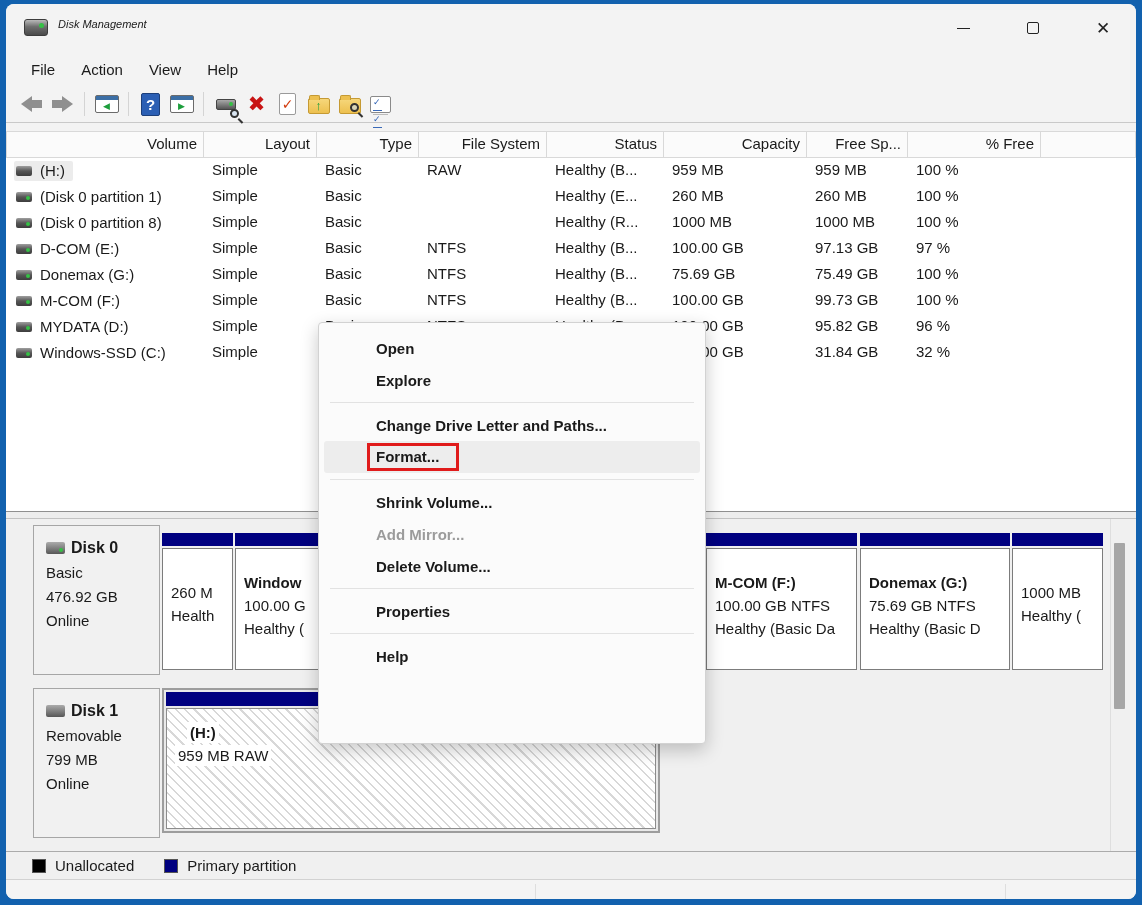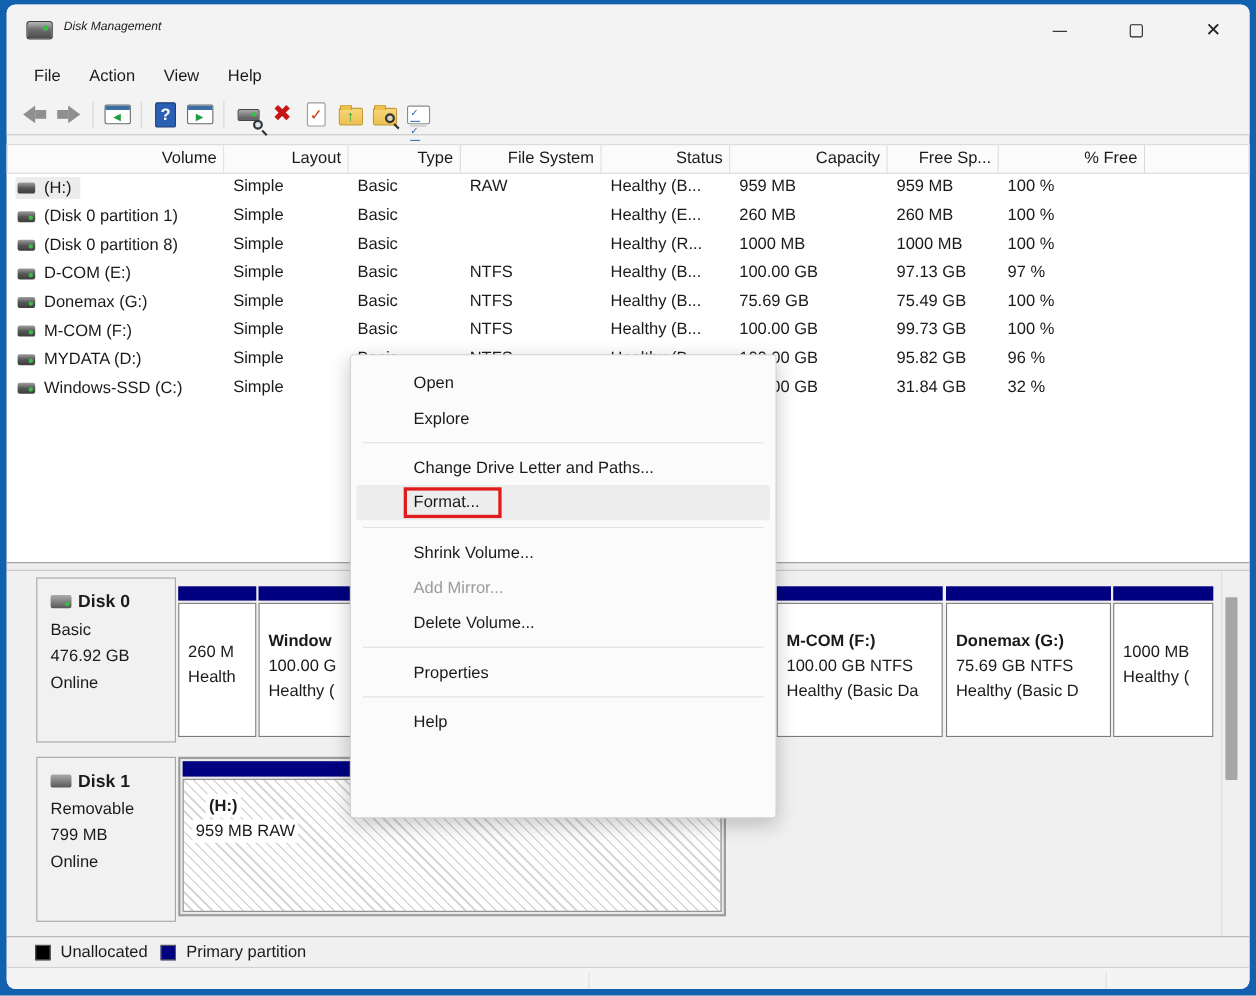--- a/index.html
+++ b/index.html
@@ -84,30 +84,30 @@
   .pbody .pt{font-weight:bold;}
   .partition.selwrap{border:2px solid #9d9d9d;padding:2px;background:#e9e9e9;}
   .partition.selwrap .pbar{height:14px;}
   .partition.selwrap .pbody{margin-top:2px;height:121px;border:1px solid #8c8c8c;
     background:repeating-linear-gradient(45deg,#ffffff 0 5px,#d8d8d8 5px 6.5px);}
   .pbody .halo{background:#fff;padding:0 3px;display:inline-block;line-height:21px;}
   .vscroll{position:absolute;right:9px;top:0;width:17px;height:332px;background:#f0f0f0;border-left:1px solid #dedede;}
   .vthumb{position:absolute;left:3px;width:11px;border-radius:1px;background:#a6a6a6;}
 
   
-  .legendbar{height:28px;background:#f0f0f0;border-top:1px solid #ababab;display:flex;align-items:center;padding-left:26px;gap:12px;}
+  .legendbar{height:28px;background:#f0f0f0;border-top:1px solid #ababab;display:flex;align-items:center;padding-left:26px;gap:30px;}
   .lg-item{display:inline-flex;align-items:center;gap:9px;font-size:15px;}
   .lg-sq{width:14px;height:14px;border:1px solid #555;}
   .statusbar{position:relative;height:28px;background:#f4f4f4;border-top:1px solid #d2d2d2;}
   .sb-sep{position:absolute;top:4px;bottom:4px;width:1px;background:#dedede;}
 
   
   .ctxmenu{position:absolute;left:312px;top:318px;width:388px;height:422px;background:#fbfbfb;
     border:1px solid #d2d2d2;border-radius:4px;box-shadow:0 6px 18px rgba(0,0,0,.22);z-index:50;padding-top:9px;}
-  .mi{height:32px;margin:0 5px;padding-left:52px;display:flex;align-items:center;font-size:15px;border-radius:3px;white-space:nowrap;}
+  .mi{height:32px;margin:0 5px;padding-left:52px;display:flex;align-items:center;font-size:15px;border-radius:3px;white-space:nowrap;font-weight:bold;}
   .mi.disabled{color:var(--dis);}
   .mi.hi{background:#ededed;}
   .msep{height:1px;background:#e2e2e2;margin:6px 11px;}
   .redbox{border:3px solid var(--red);padding:2px 17px 3px 6px;margin-left:-9px;display:inline-block;}
 </style>
 </head>
 <body>
 
 <div class="win">
 

